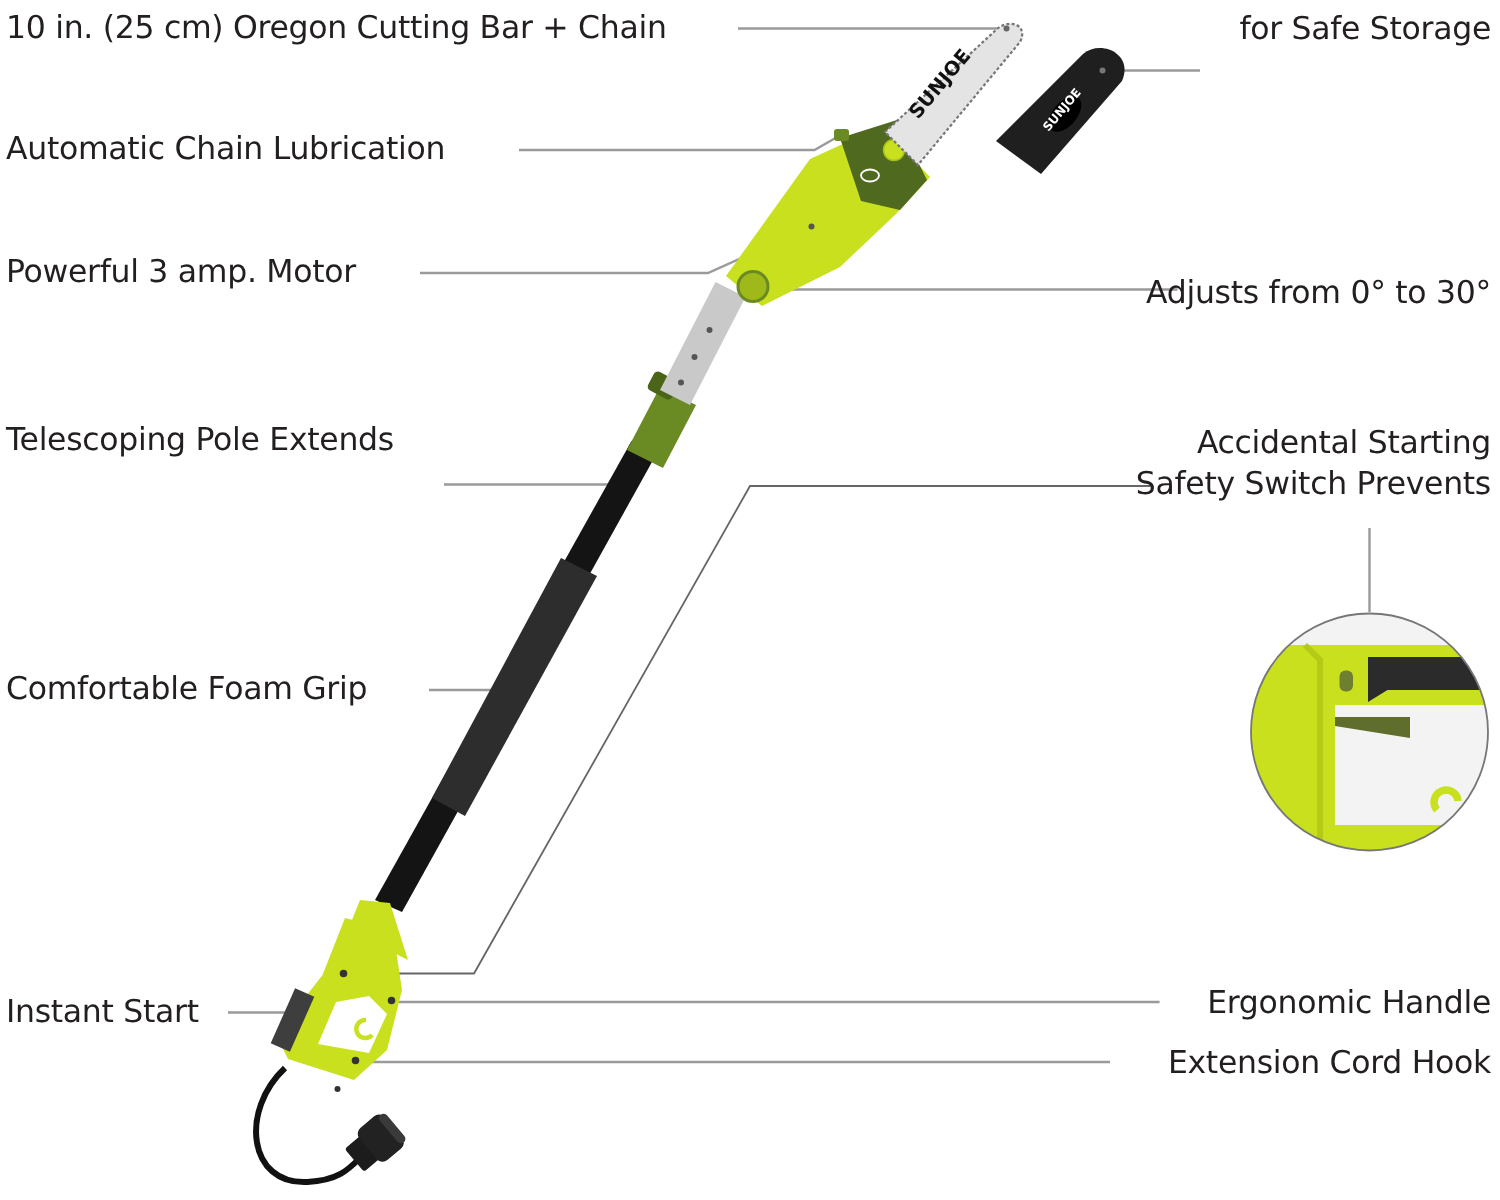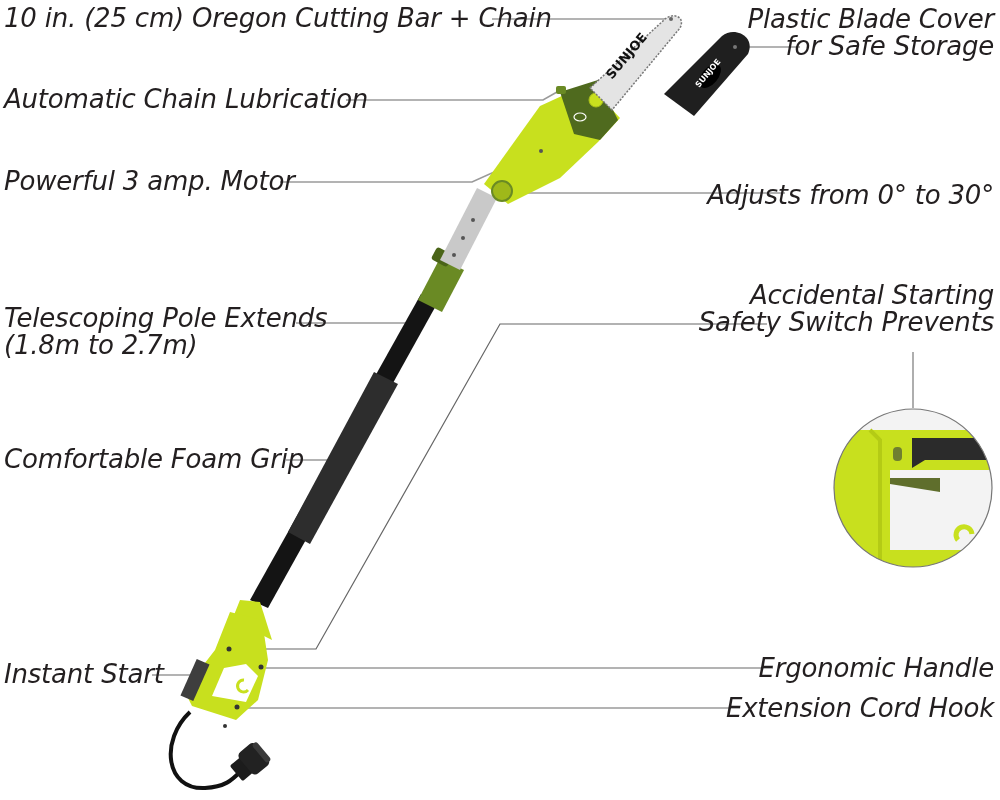--- a/index.html
+++ b/index.html
@@ -1,18 +1,18 @@
 <!DOCTYPE html>
 <html><head>
 <meta charset="utf-8">
 <style>
   html, body { margin:0; padding:0; background:#ffffff; }
   body { width:1000px; height:800px; position:relative; overflow:hidden;
          font-family:"DejaVu Sans","Liberation Sans",sans-serif; color:#231f20; }
-  .label { position:absolute; font-size:26px; line-height:27px; white-space:nowrap; letter-spacing:-0.2px;font-style:italic; }
+  .label { position:absolute; font-size:21px; line-height:27px; white-space:nowrap; letter-spacing:-0.2px; }
   .label.right { text-align:right; }
   svg#art { position:absolute; left:0; top:0; }
 </style>
 </head>
 <body>
 
 <svg id="art" width="1000" height="800" viewBox="0 0 1000 800">
 
   <g stroke="#9a9a9a" stroke-width="1.6" fill="none">
     <line x1="492" y1="19" x2="672" y2="19"></line>
@@ -106,33 +106,31 @@
 
 <div class="label" style="left:4px;top:5px;">
   <div>10 in. (25 cm) Oregon Cutting Bar + Chain</div>
 </div>
 <div class="label" style="left:4px;top:86px;">
   <div>Automatic Chain Lubrication</div>
 </div>
 <div class="label" style="left:4px;top:168px;">
   <div>Powerful 3 amp. Motor</div>
 </div>
-<div class="label" style="left:4px;top:280px;margin-top:25px;">
+<div class="label" style="left:4px;top:280px;">
   <div>Telescoping Pole Extends</div>
-  <div>(1.8m to 2.7m)</div>
 </div>
 <div class="label" style="left:4px;top:446px;">
   <div>Comfortable Foam Grip</div>
 </div>
 <div class="label" style="left:4px;top:661px;text-align:center;">
   <div>Instant Start</div>
 </div>
 
 <div class="label right" style="right:6px;top:6px;">
-  <div>Plastic Blade Cover</div>
   <div>for Safe Storage</div>
 </div>
 <div class="label right" style="right:6px;top:182px;">
   <div>Adjusts from 0° to 30°</div>
 </div>
 <div class="label right" style="right:6px;top:282px;">
   <div>Accidental Starting</div>
   <div>Safety Switch Prevents</div>
 </div>
 <div class="label right" style="right:6px;top:655px;">

